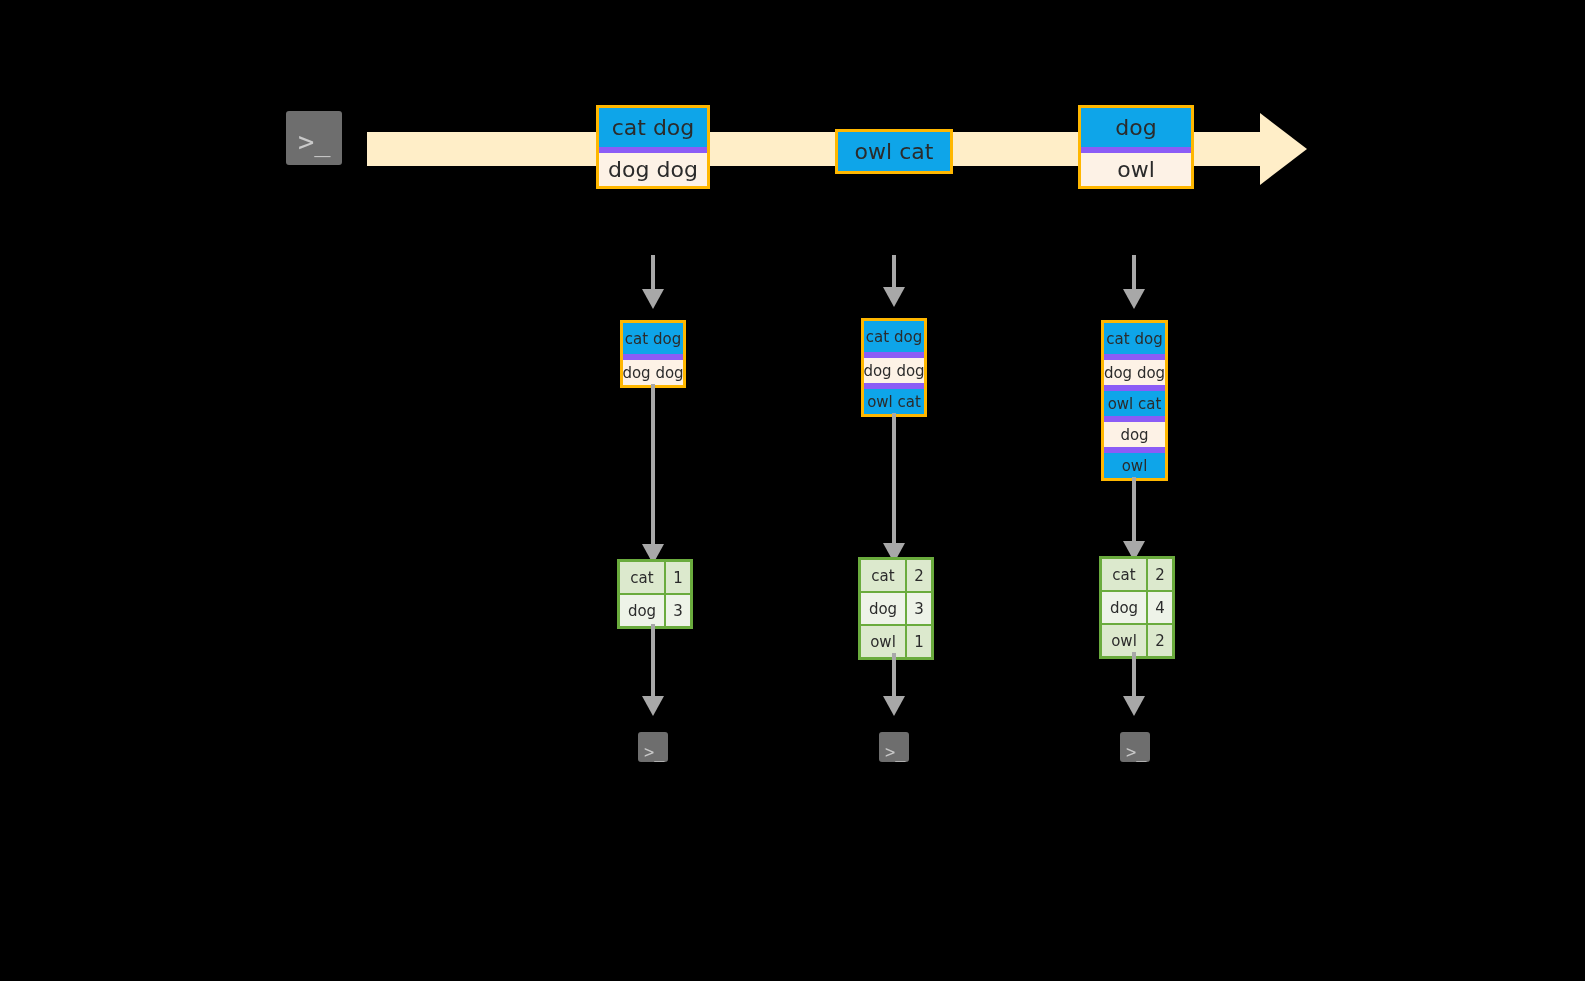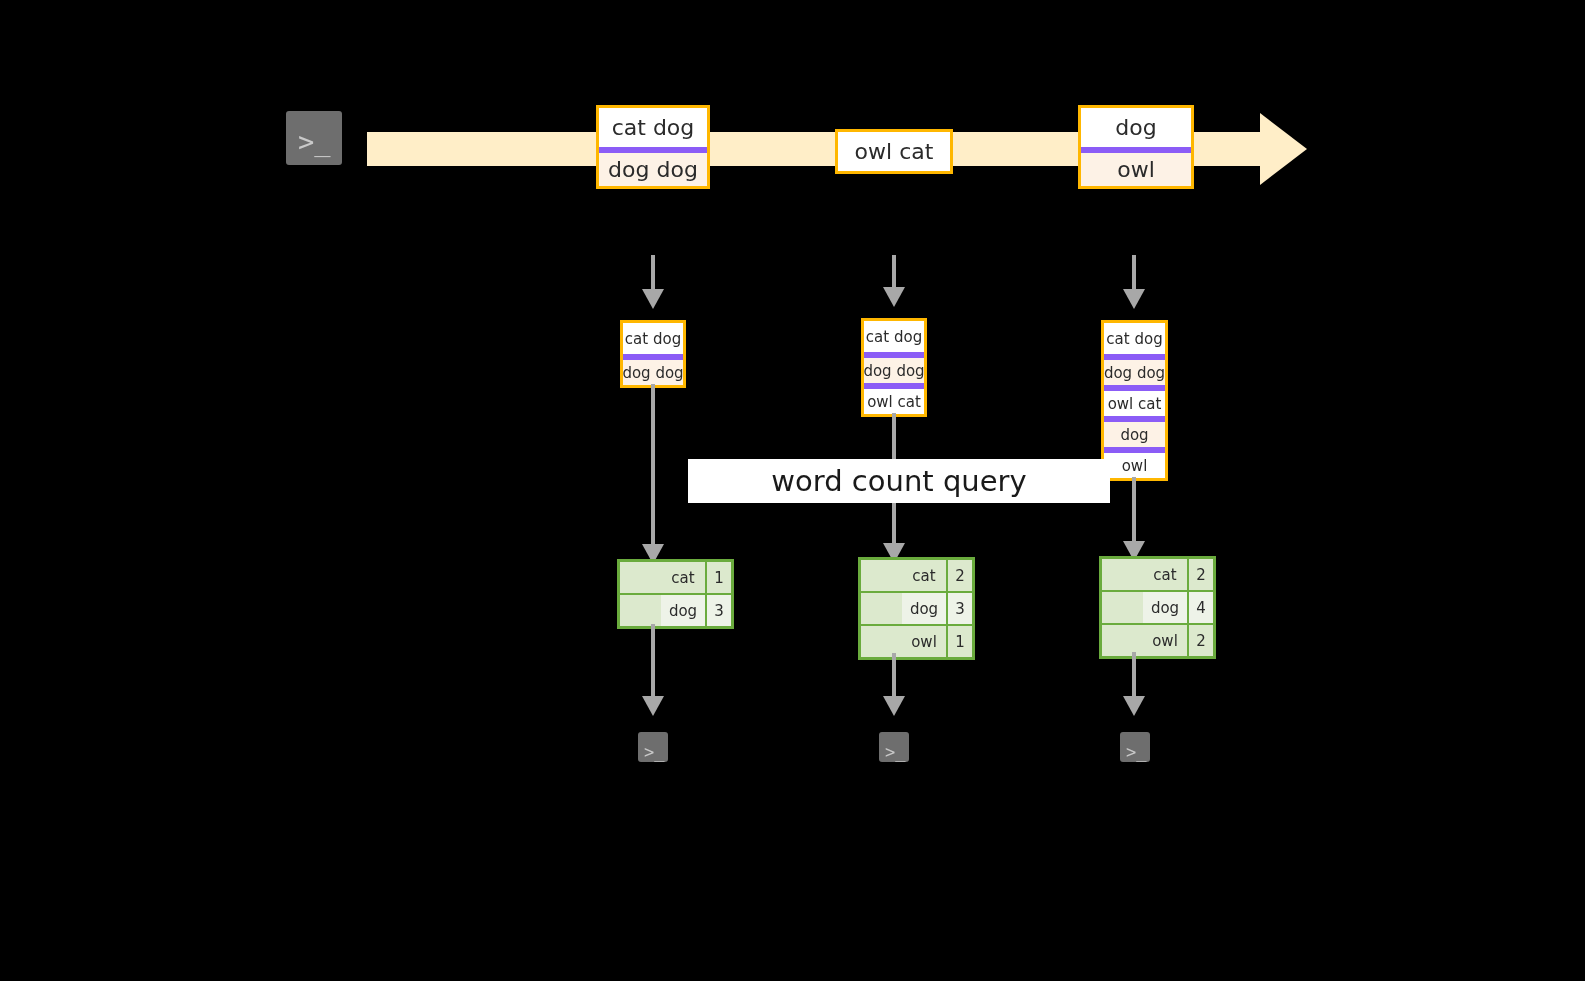--- a/index.html
+++ b/index.html
@@ -70,21 +70,21 @@
     border-top: 36px solid transparent;
     border-bottom: 36px solid transparent;
     border-left: 47px solid #ffeec8;
   }
 
   
   .obox {
     position: absolute;
     border: 3px solid #ffb700;
     box-sizing: border-box;
-    background: #ffffff;
+    background: #0ea5e9;
     text-align: center;
   }
   .obox .cell {
     box-sizing: border-box;
     display: flex;
     align-items: center;
     justify-content: center;
     color: #2b2b2b;
     white-space: nowrap;
   }
@@ -107,21 +107,21 @@
   .gtable .grow.sep { border-top: 2px solid #6aab3d; }
   .gtable .gcell {
     box-sizing: border-box;
     height: 31px;
     display: flex;
     align-items: center;
     justify-content: center;
     font-size: 15px;
     color: #2b2b2b;
   }
-  .gtable .gcell.word { width: 44px; margin-left: 41px; }
+  .gtable .gcell.word { width: 44px; }
   .gtable .gcell.cnt  { width: 26px; border-left: 2px solid #6aab3d; }
   .gtable .grow.alt .gcell { background: #eef3e8; }
 
   
   .v-line {
     position: absolute;
     width: 4px;
     background: #a8a8a8;
   }
   .v-line.dashed {
@@ -276,15 +276,14 @@
   </div>
 
   <div class="v-line" style="left:1132px; top:652px; height:50px;"></div>
   <div class="v-head" style="left:1123px; top:696px;"></div>
 
   <div class="terminal small" style="left:1111px; top:723px;">
     <div class="hatch"></div>
     <div class="prompt">&gt;_</div>
   </div>
 
-  <div class="query-label">word count query</div>
 
 </div>
 
 </body></html>

